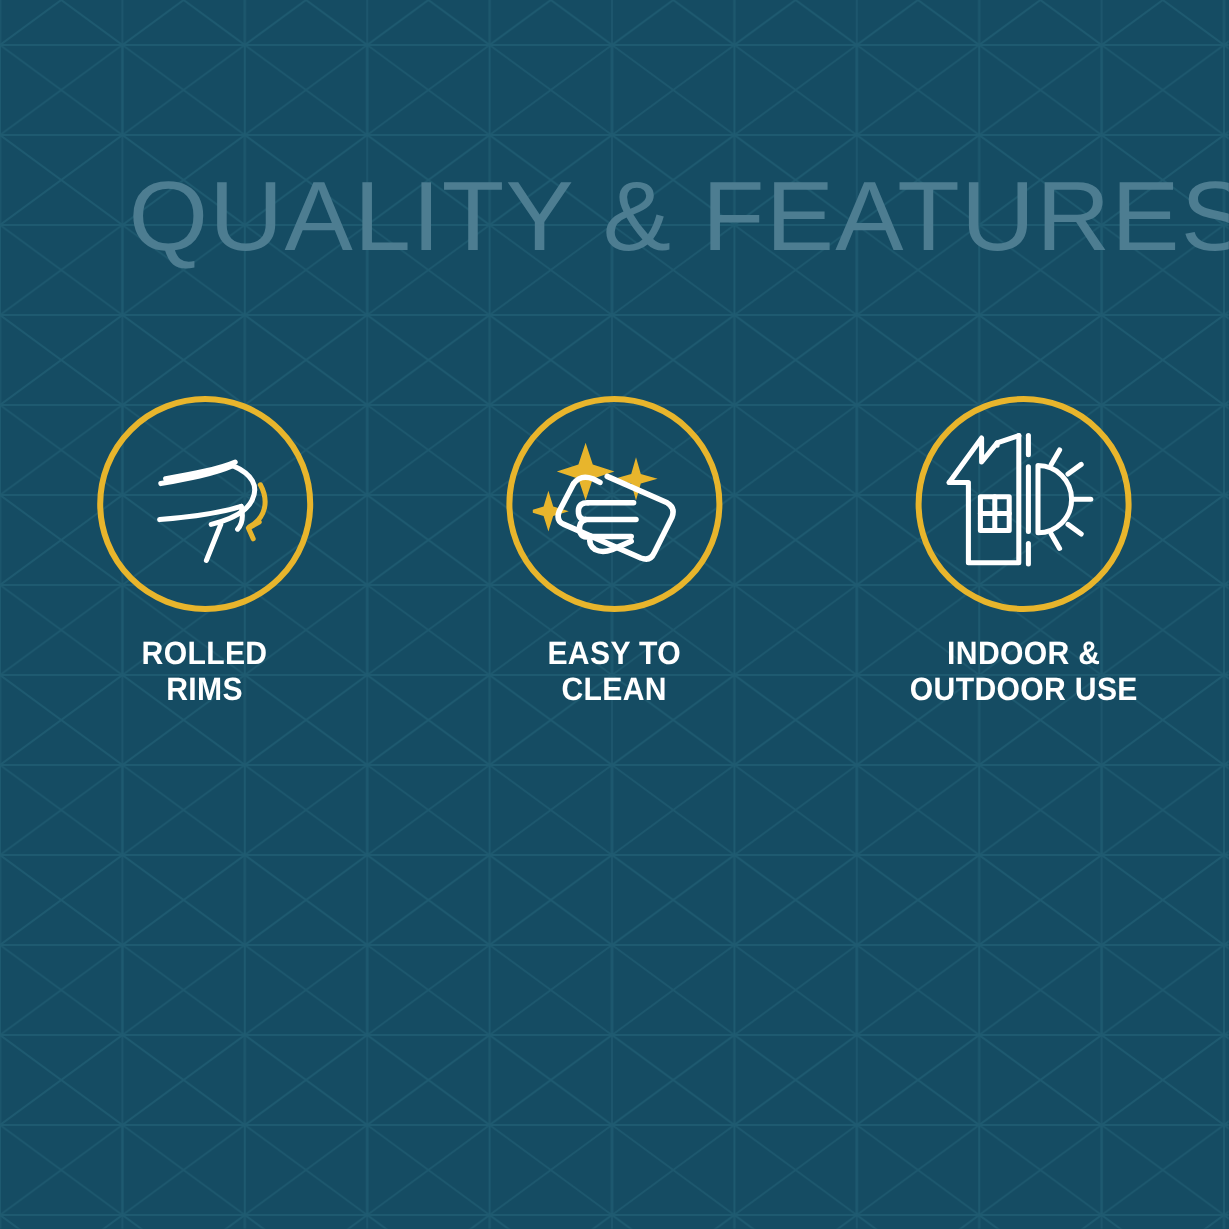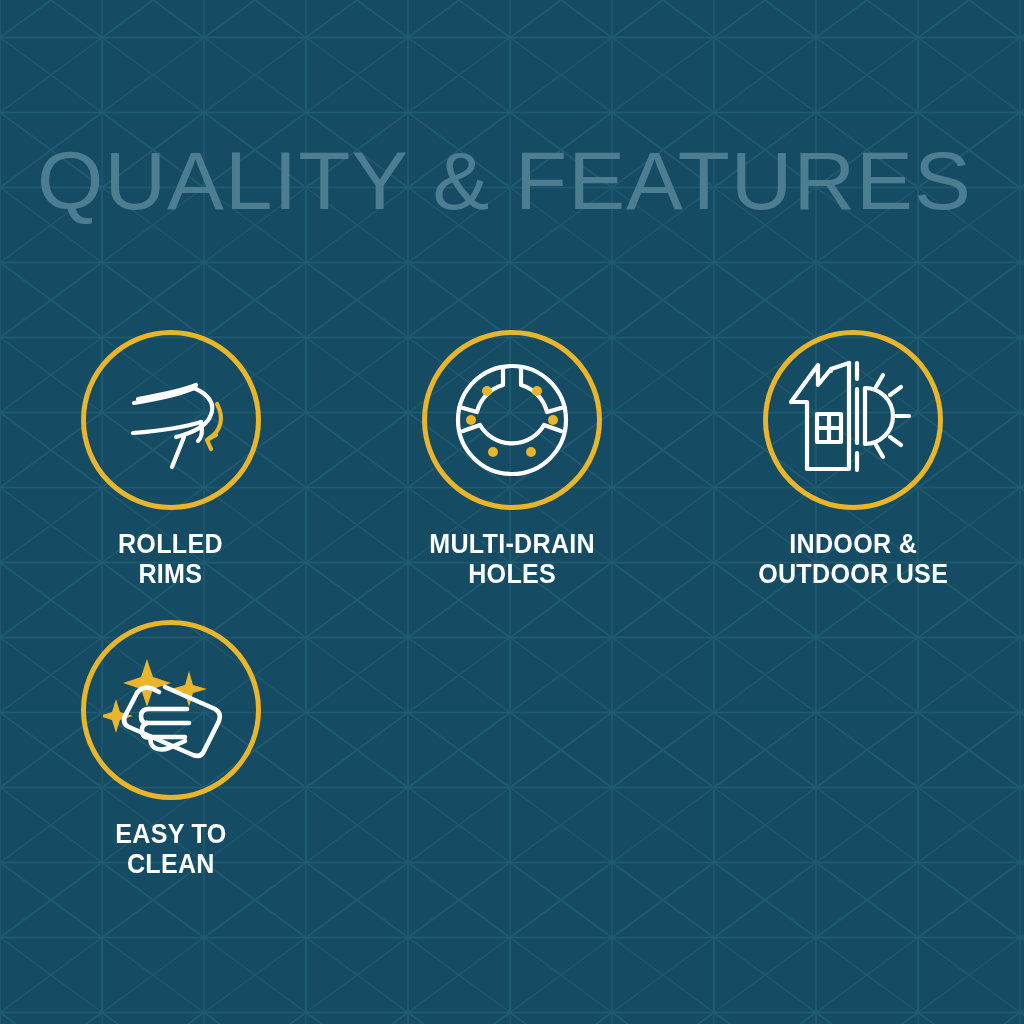--- a/index.html
+++ b/index.html
@@ -14,23 +14,23 @@
   
   #bg-pattern {
     position:absolute; inset:0;
     width:1024px; height:1024px;
     z-index:0;
   }
 
   
   #title {
     position:absolute;
-    left:0; right:16px;
+    left:0; right:0;
     top:140px;
-    text-align:center;
+    text-align:right;
     z-index:2;
   }
   #title .title-text {
     font-family:"Liberation Sans", sans-serif;
     font-weight:300;
     font-size:82px;
     letter-spacing:1px;
     color:#4d7d91;
     line-height:1;
     white-space:nowrap;
@@ -133,46 +133,50 @@
           <path d="M111,49 C118,62 116,76 102,84"></path>
           <path d="M110,80 L101,85 L105,94"></path>
         </g>
       </svg>
     </div>
     <div class="feature-label">ROLLED
 RIMS</div>
   </div>
 
 
+
+
   <div class="feature">
     <div class="icon-ring">
-      <svg width="130" height="130" viewBox="0 0 130 130">
-
-        <circle cx="65" cy="65" r="54" fill="none" stroke="#ffffff" stroke-width="4.2"></circle>
-
-        <g fill="none" stroke="#ffffff" stroke-width="4.2" stroke-linejoin="round" stroke-linecap="round">
-          <path d="M56,12.5 L56,30 A37,37 0 0,0 30,57 L12.5,52
-                   M74,12.5 L74,30 A37,37 0 0,1 100,57 L117.5,52"></path>
-          <path d="M16,76 L33,70 A37,37 0 0,0 97,70 L114,76"></path>
-        </g>
+      <svg width="136" height="126" viewBox="0 0 136 126">
 
         <g fill="#e8b52c">
-          <circle cx="40" cy="36" r="5"></circle>
-          <circle cx="90" cy="36" r="5"></circle>
-          <circle cx="24" cy="65" r="5"></circle>
-          <circle cx="106" cy="65" r="5"></circle>
-          <circle cx="46" cy="97" r="5"></circle>
-          <circle cx="84" cy="97" r="5"></circle>
+          <path d="M44,12 L50,30 L68,36 L50,42 L44,60 L38,42 L20,36 L38,30 Z"></path>
+          <path d="M86,24 L90,38 L104,42 L90,46 L86,60 L82,46 L68,42 L82,38 Z"></path>
+          <path d="M13,52 L17,65 L30,69 L17,73 L13,86 L9,73 L-4,69 L9,65 Z"></path>
+        </g>
+
+        <g fill="none" stroke="#ffffff" stroke-width="4.6" stroke-linejoin="round" stroke-linecap="round">
+
+          <path d="M62,40 L112,62 Q119,66 116,74 L101,104 Q98,111 90,108 L26,80 Q19,77 22,69 L34,46"></path>
+
+          <path d="M46,62 L84,62"></path>
+          <path d="M44,76 L86,76"></path>
+          <path d="M48,90 L82,90"></path>
+
+          <path d="M34,46 Q40,38 50,42 L56,45"></path>
+          <path d="M46,62 Q38,62 38,69 Q38,76 44,76"></path>
+          <path d="M44,76 Q38,78 39,85 Q40,92 48,90"></path>
+          <path d="M48,90 Q46,97 52,101 Q58,104 66,101 L82,94"></path>
         </g>
       </svg>
     </div>
-    <div class="feature-label">MULTI-DRAIN
-HOLES</div>
+    <div class="feature-label">EASY TO
+CLEAN</div>
   </div>
-
 
   <div class="feature">
     <div class="icon-ring">
       <svg width="132" height="126" viewBox="0 0 132 126">
         <g fill="none" stroke="#ffffff" stroke-width="4.2" stroke-linejoin="round" stroke-linecap="round">
 
           <path d="M4,45 L31,8 L31,28 L44,12 L44,14"></path>
           <path d="M4,45 L20,45 L20,112 L62,112 L62,6"></path>
           <path d="M44,12 L62,6"></path>
 
@@ -194,42 +198,13 @@
           <path d="M122,59 L108,59"></path>
           <path d="M114,88 L103,80"></path>
           <path d="M96,100 L89,88"></path>
         </g>
       </svg>
     </div>
     <div class="feature-label">INDOOR &amp;
 OUTDOOR USE</div>
   </div>
 
-  <div class="feature">
-    <div class="icon-ring">
-      <svg width="136" height="126" viewBox="0 0 136 126">
-
-        <g fill="#e8b52c">
-          <path d="M44,12 L50,30 L68,36 L50,42 L44,60 L38,42 L20,36 L38,30 Z"></path>
-          <path d="M86,24 L90,38 L104,42 L90,46 L86,60 L82,46 L68,42 L82,38 Z"></path>
-          <path d="M13,52 L17,65 L30,69 L17,73 L13,86 L9,73 L-4,69 L9,65 Z"></path>
-        </g>
-
-        <g fill="none" stroke="#ffffff" stroke-width="4.6" stroke-linejoin="round" stroke-linecap="round">
-
-          <path d="M62,40 L112,62 Q119,66 116,74 L101,104 Q98,111 90,108 L26,80 Q19,77 22,69 L34,46"></path>
-
-          <path d="M46,62 L84,62"></path>
-          <path d="M44,76 L86,76"></path>
-          <path d="M48,90 L82,90"></path>
-
-          <path d="M34,46 Q40,38 50,42 L56,45"></path>
-          <path d="M46,62 Q38,62 38,69 Q38,76 44,76"></path>
-          <path d="M44,76 Q38,78 39,85 Q40,92 48,90"></path>
-          <path d="M48,90 Q46,97 52,101 Q58,104 66,101 L82,94"></path>
-        </g>
-      </svg>
-    </div>
-    <div class="feature-label">EASY TO
-CLEAN</div>
-  </div>
-
 </div>
 
 </body></html>

